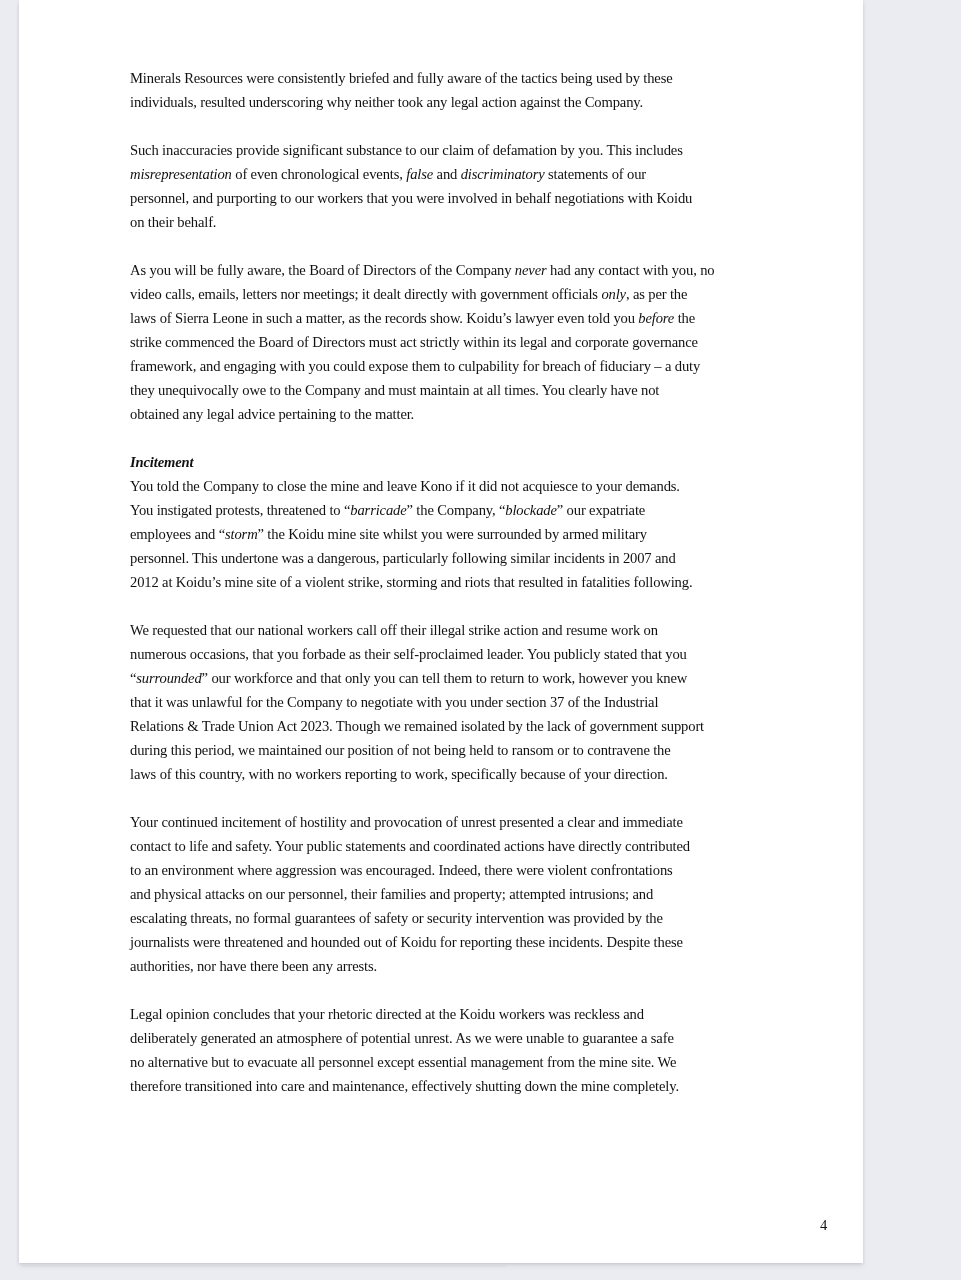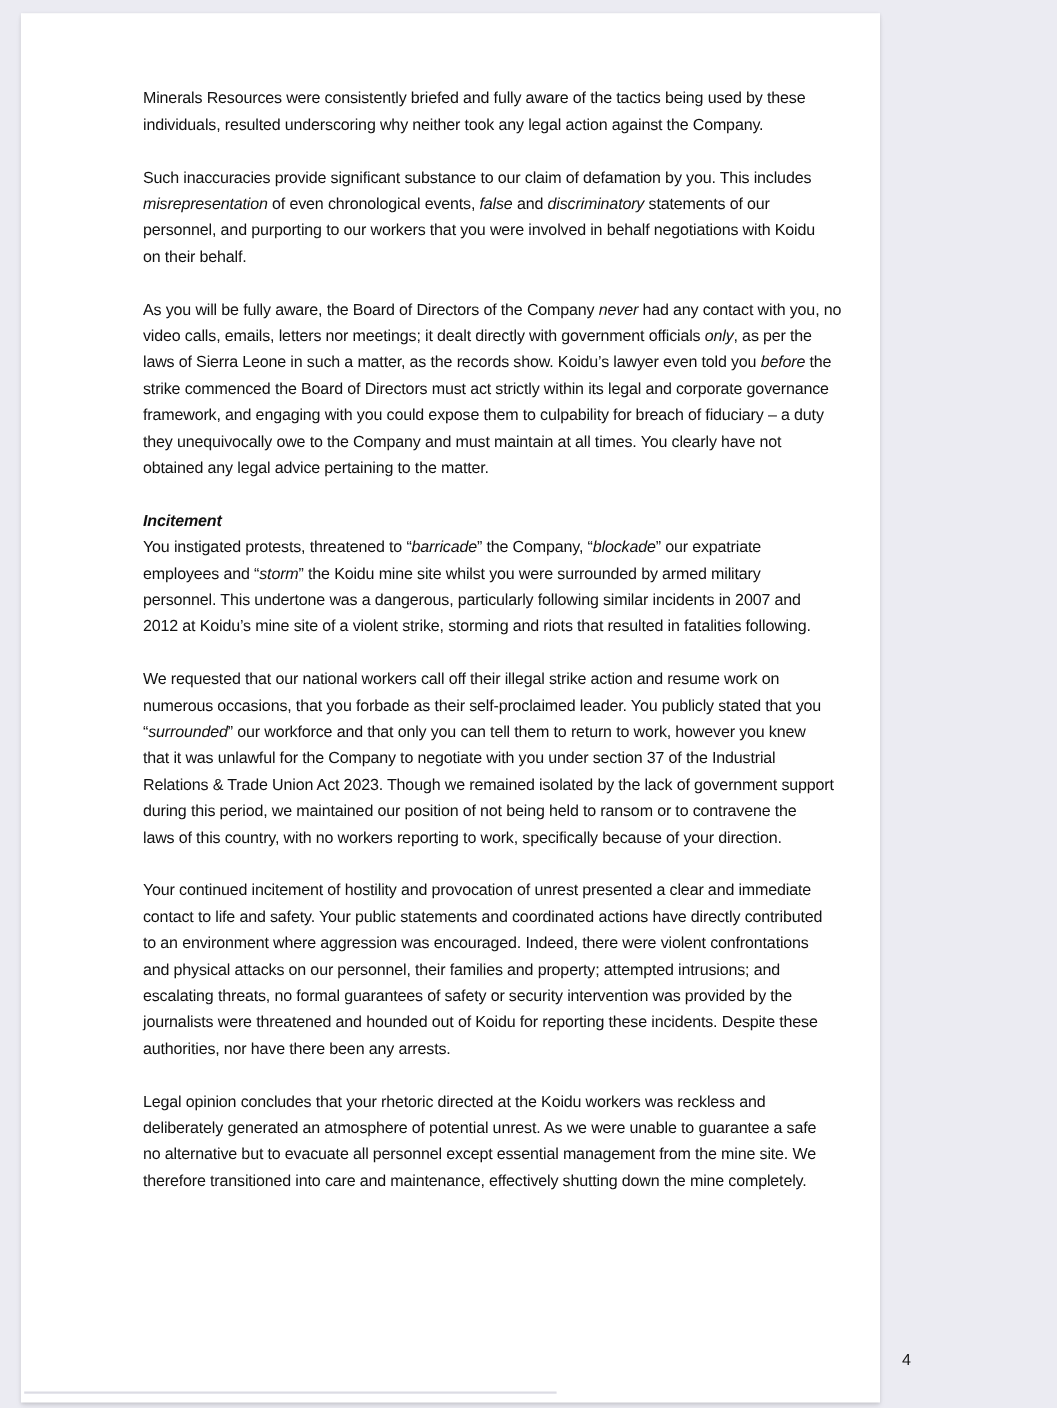--- a/index.html
+++ b/index.html
@@ -10,25 +10,26 @@
       width: 961px;
       height: 1280px;
       background: #ebebf2;
       position: relative;
       overflow: hidden;
       font-family: "Liberation Sans", "DejaVu Sans", sans-serif;
     }
     .page {
       position: absolute;
       left: 19px;
-      top: 12px;
-      width: 781px;
+      top: 0;
+      width: 844px;
       height: 1263px;
       background: #ffffff;
       box-shadow: 0 1px 3px rgba(0,0,0,0.12), 0 4px 6px rgba(0,0,0,0.05);
+      font-family: Liberation Serif, serif;
     }
     .page-edge {
       position: absolute;
       left: 22px;
       top: 1265px;
       width: 484px;
       height: 2px;
       background: #dcdce4;
     }
     .content {
@@ -82,20 +83,21 @@
         <span class="line"><span>As you will be fully aware, the Board of Directors of the Company </span><em>never</em><span> had any contact with you, no</span></span>
         <span class="line"><span>video calls, emails, letters nor meetings; it dealt directly with government officials </span><em>only</em><span>, as per the</span></span>
         <span class="line"><span>laws of Sierra Leone in such a matter, as the records show.  Koidu’s lawyer even told you </span><em>before</em><span> the</span></span>
         <span class="line"><span>strike commenced the Board of Directors must act strictly within its legal and corporate governance</span></span>
         <span class="line"><span>framework, and engaging with you could expose them to culpability for breach of fiduciary – a duty</span></span>
         <span class="line"><span>they unequivocally owe to the Company and must maintain at all times.  You clearly have not</span></span>
         <span class="line"><span>obtained any legal advice pertaining to the matter.</span></span>
       </div>
       <div class="para">
         <span class="heading">Incitement</span>
+        <span class="line"><span>You told the Company to close the mine and leave Kono if it did not acquiesce to your demands.</span></span>
         <span class="line"><span>You instigated protests, threatened to “</span><em>barricade</em><span>” the Company, “</span><em>blockade</em><span>” our expatriate</span></span>
         <span class="line"><span>employees and “</span><em>storm</em><span>” the Koidu mine site whilst you were surrounded by armed military</span></span>
         <span class="line"><span>personnel.  This undertone was a dangerous, particularly following similar incidents in 2007 and</span></span>
         <span class="line"><span>2012 at Koidu’s mine site of a violent strike, storming and riots that resulted in fatalities following.</span></span>
       </div>
       <div class="para">
         <span class="line"><span>We requested that our national workers call off their illegal strike action and resume work on</span></span>
         <span class="line"><span>numerous occasions, that you forbade as their self-proclaimed leader.  You publicly stated that you</span></span>
         <span class="line"><span>“</span><em>surrounded</em><span>” our workforce and that only you can tell them to return to work, however you knew</span></span>
         <span class="line"><span>that it was unlawful for the Company to negotiate with you under section 37 of the Industrial</span></span>

